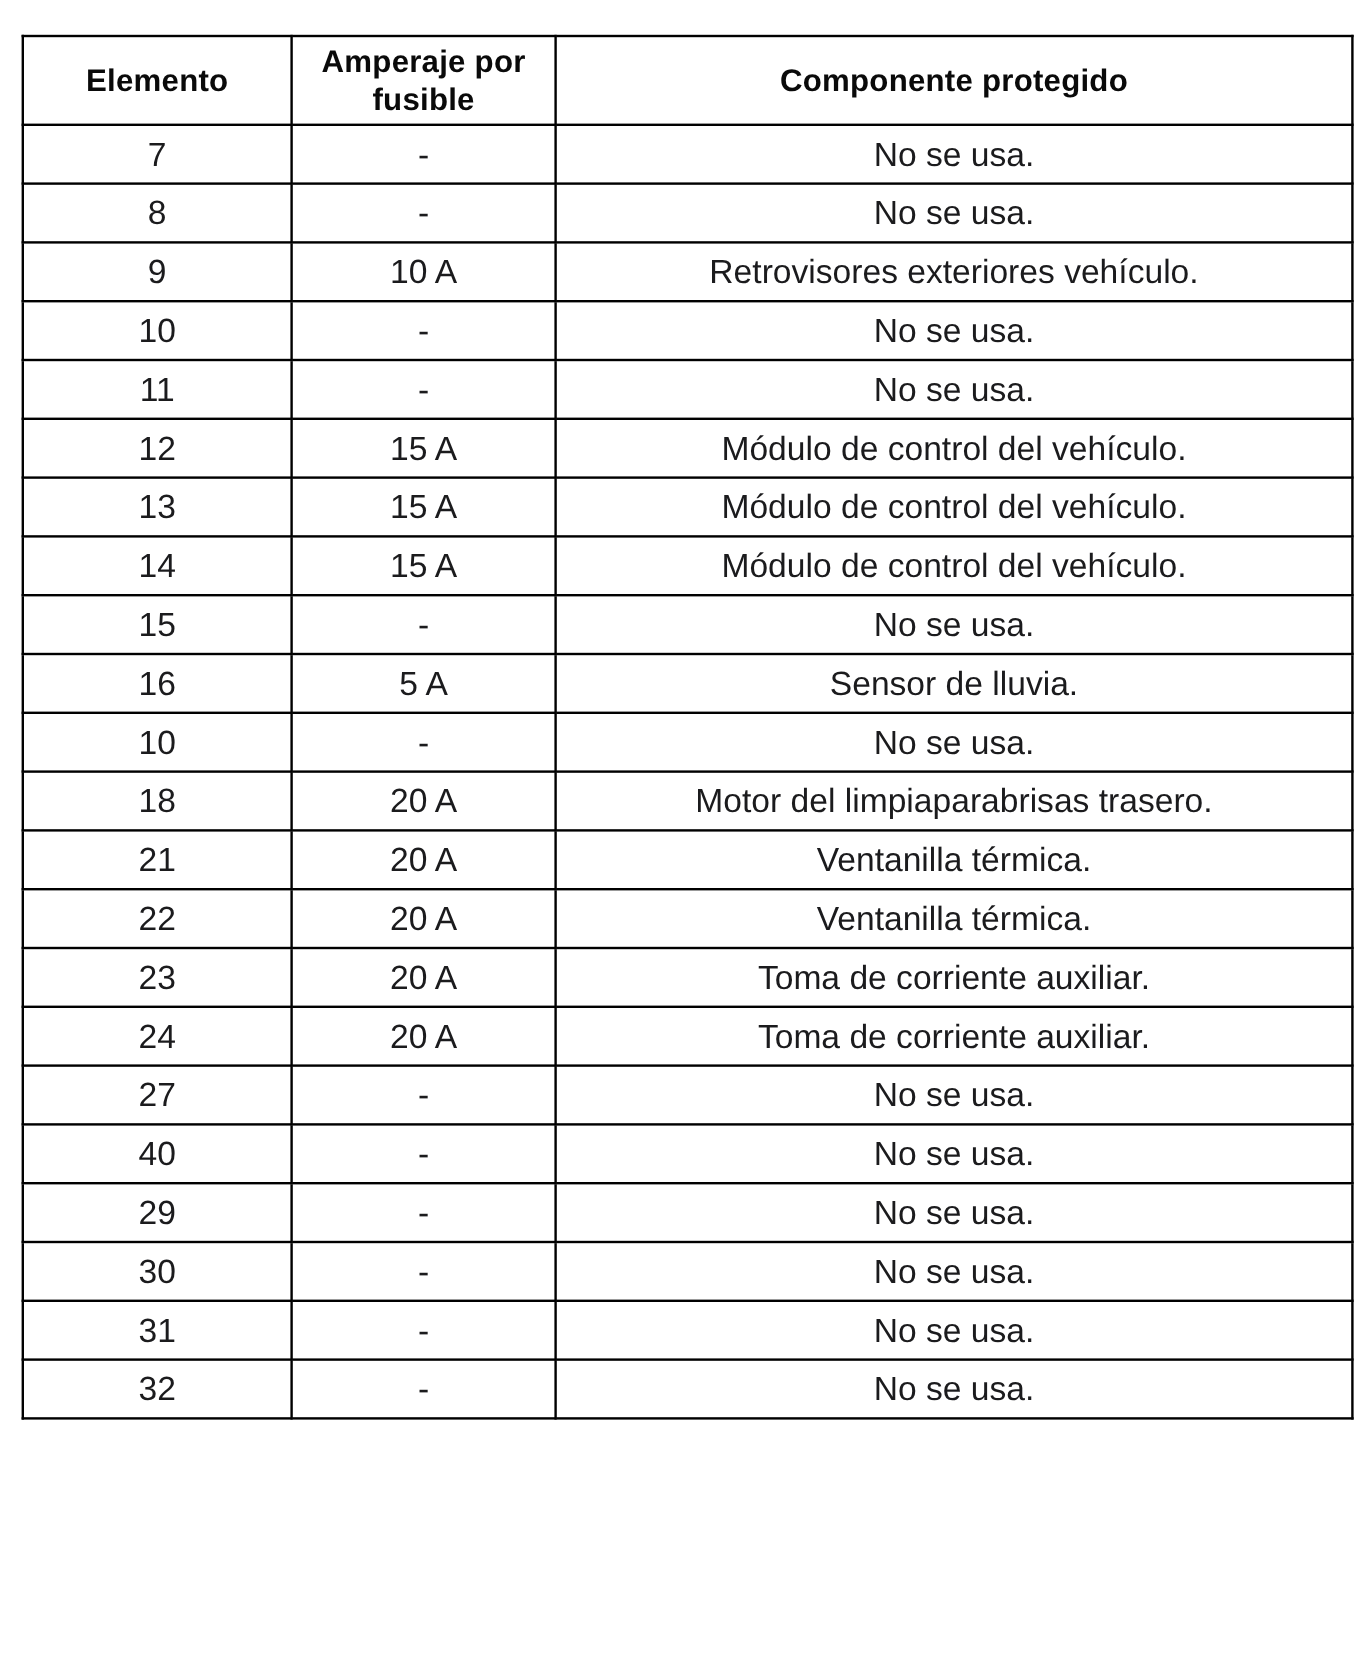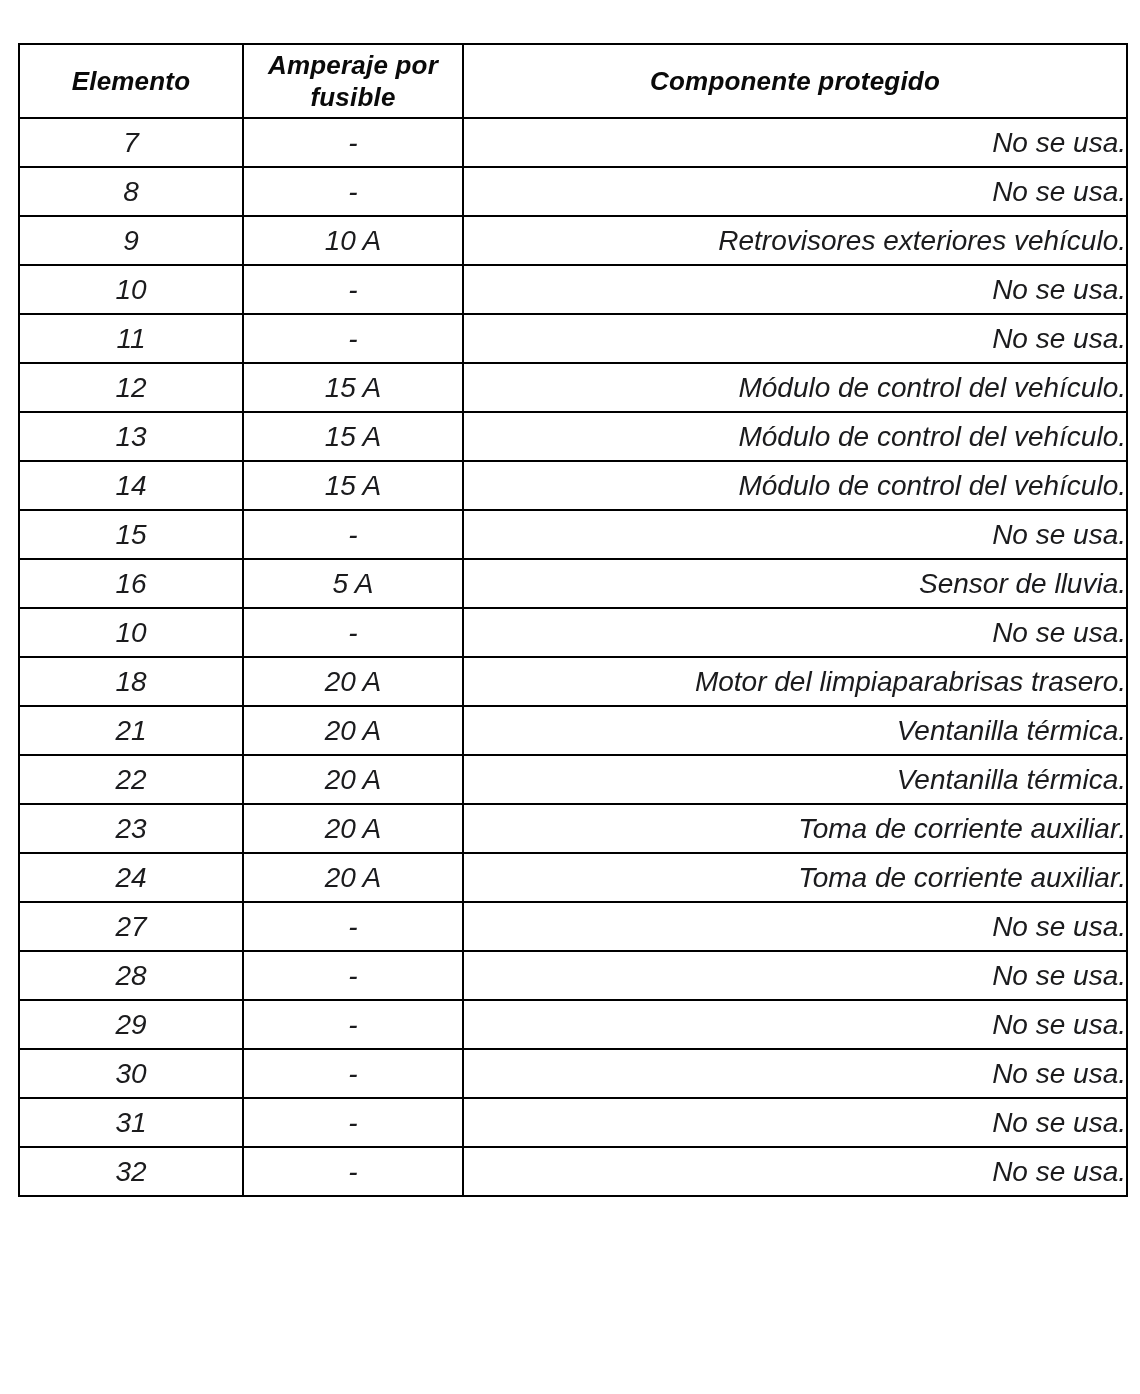--- a/index.html
+++ b/index.html
@@ -10,22 +10,21 @@
   body {
     width: 1140px;
     height: 1394px;
     font-family: "Liberation Sans", sans-serif;
     color: #1b1b1d;
     overflow: hidden;
   }
   .table-wrap {
     position: absolute;
     left: 18px;
-    top: 43px;
-    font-style: italic;
+    top: 29px;
   }
   table.fuse-table {
     border-collapse: collapse;
     table-layout: fixed;
     width: 1108px;
     background: #ffffff;
   }
   table.fuse-table col.col-elemento   { width: 224px; }
   table.fuse-table col.col-amperaje   { width: 220px; }
   table.fuse-table col.col-componente { width: 664px; }
@@ -50,21 +49,21 @@
   table.fuse-table td {
     height: 47px;
     font-size: 28px;
     font-weight: 400;
     color: #1b1b1d;
   }
   td.c-elemento, td.c-amperaje {
     text-align: center;
   }
   td.c-componente {
-    text-align: right;
+    text-align: center;
     padding-left: 10px;
     padding-right: 8px;
     border-radius: 19px;
   }
 </style>
 </head>
 <body>
 
 <div class="table-wrap">
   <table class="fuse-table">
@@ -181,21 +180,21 @@
 
 
 
   <tr>
     <td class="c-elemento">27</td>
     <td class="c-amperaje">-</td>
     <td class="c-componente">No se usa.</td>
   </tr>
 
   <tr>
-    <td class="c-elemento">28</td>
+    <td class="c-elemento">40</td>
     <td class="c-amperaje">-</td>
     <td class="c-componente">No se usa.</td>
   </tr>
 
   <tr>
     <td class="c-elemento">29</td>
     <td class="c-amperaje">-</td>
     <td class="c-componente">No se usa.</td>
   </tr>
 

